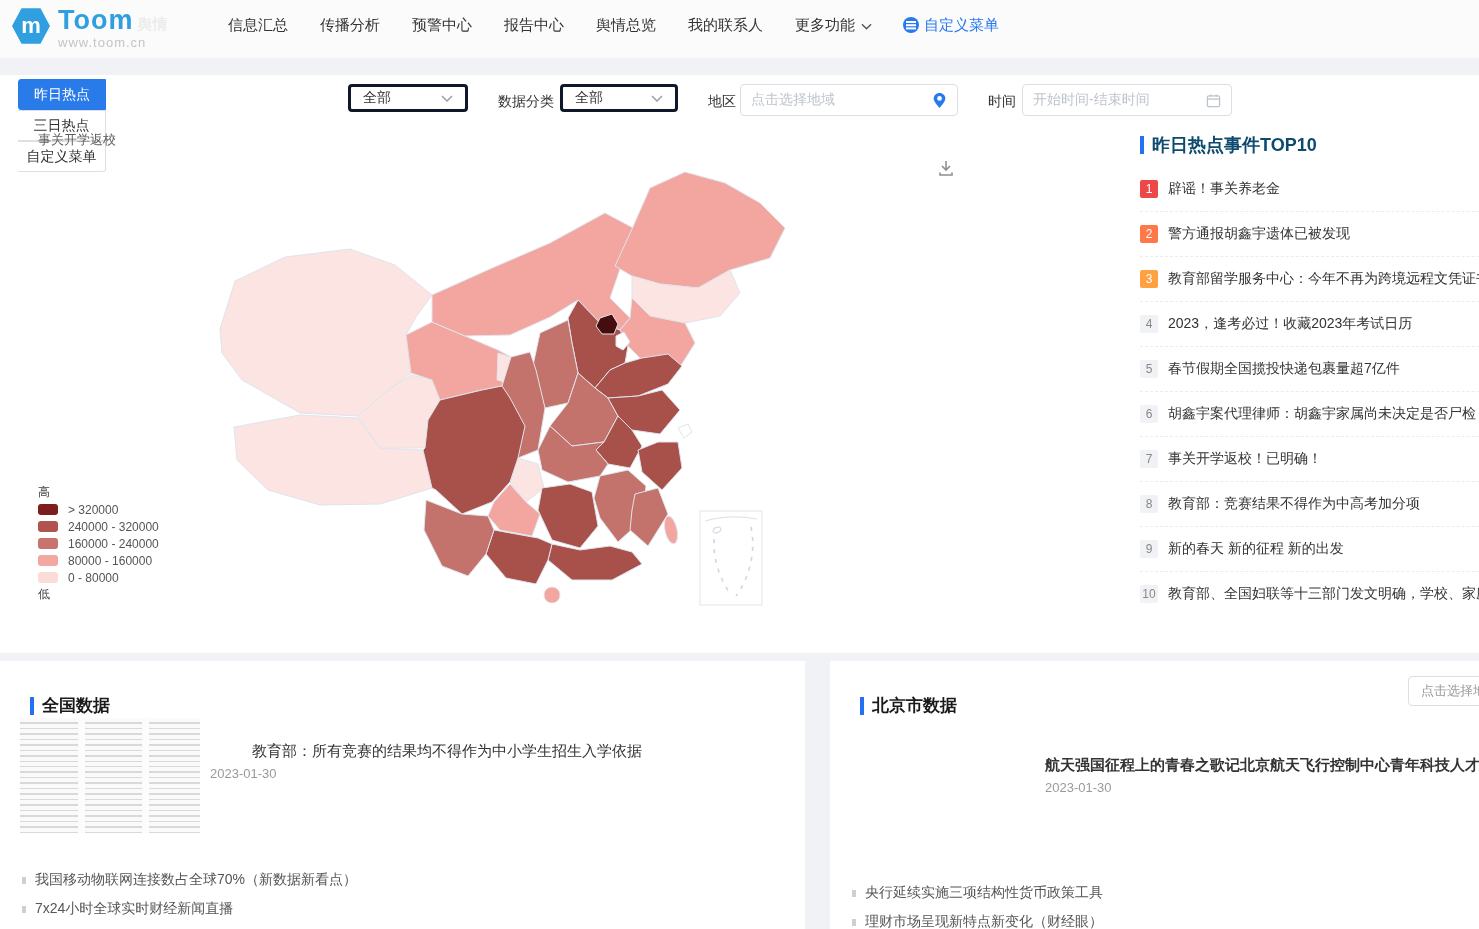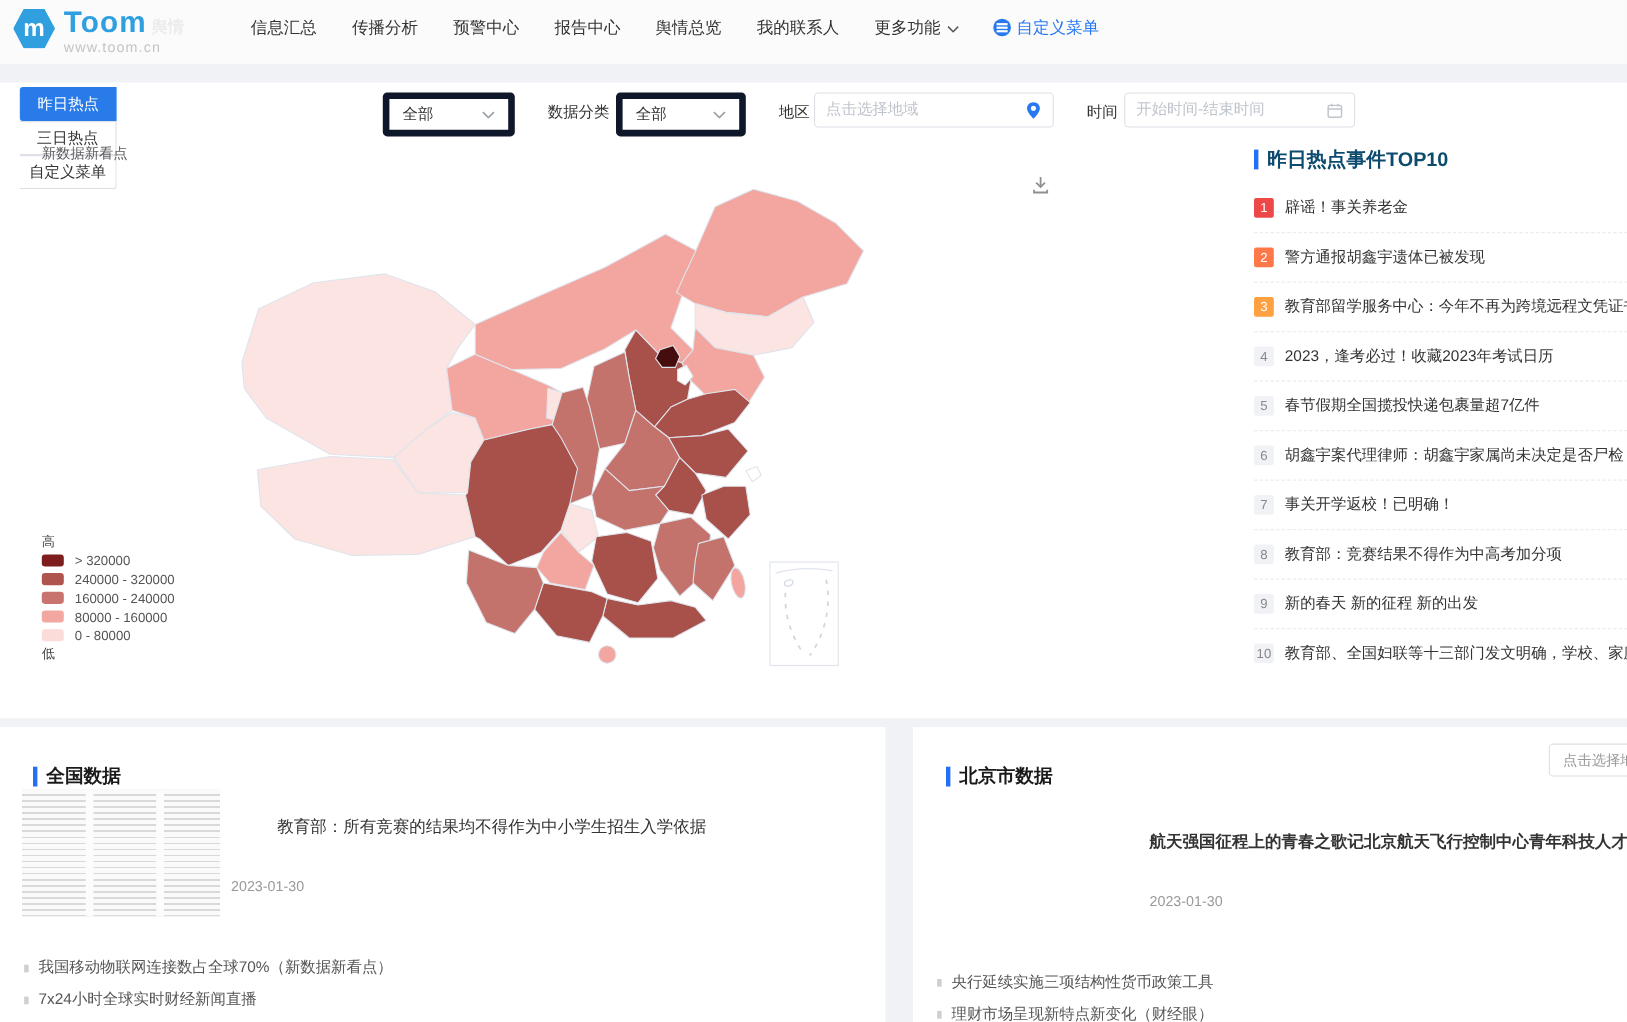--- a/index.html
+++ b/index.html
@@ -29,21 +29,21 @@
   .main-card { position:absolute; left:0; top:75px; width:1479px; height:578px; background:#fff; }
 
   .tabs { position:absolute; left:18px; top:85px; display:flex; }
   .tab { width:88px; height:31px; border:1px solid #dcdfe6; border-left-width:0; background:#fff;
     font-size:14px; color:#333; display:flex; align-items:center; justify-content:center; cursor:pointer; }
   .tab:first-child { border-left-width:1px; border-radius:3px 0 0 3px; }
   .tab:last-child { border-radius:0 3px 3px 0; }
   .tab.active { background:#2a7bea; border-color:#2a7bea; color:#fff; }
 
   .flabel { position:absolute; top:93px; font-size:14px; color:#333; }
-  .fselect { position:absolute; top:84px; height:40px; border:6px solid #0f172a; border-radius:4px; background:#fff;
+  .fselect { position:absolute; top:84px; height:28px; border:3px solid #0f172a; border-radius:4px; background:#fff;
     font-size:14px; color:#333; display:flex; align-items:center; padding:0 12px; cursor:pointer; }
   .fselect .val { flex:1; }
   .finput { position:absolute; top:84px; height:32px; border:1px solid #dcdfe6; border-radius:4px; background:#fff;
     font-size:14px; color:#bfc4cc; display:flex; align-items:center; padding:0 10px; cursor:text; }
   .finput .ph { flex:1; }
 
   .map-title { position:absolute; left:38px; top:131px; font-size:13px; color:#5c5c5c; }
   .dl-icon { position:absolute; left:936px; top:158px; cursor:pointer; }
 
   .legend { position:absolute; left:38px; top:484px; }
@@ -69,21 +69,21 @@
   
   .card { position:absolute; background:#fff; overflow:hidden; }
   .card-left { left:0; top:661px; width:805px; height:268px; }
   .card-right { left:830px; top:661px; width:649px; height:268px; }
   .sec-head { position:absolute; left:30px; top:33px; display:flex; align-items:center; }
   .sec-title { font-size:17px; font-weight:bold; color:#1a1a1a; }
   .thumb { position:absolute; left:20px; top:57px; width:180px; height:115px; background:#fafafa; cursor:pointer;
     background-image:repeating-linear-gradient(#fafafa 0 4px,#d9d9d9 4px 5.5px); }
   .thumb i { position:absolute; top:0; bottom:0; width:7px; background:#fcfcfc; }
   .art-title { position:absolute; font-size:15px; color:#333; white-space:nowrap; cursor:pointer; }
-  .art-date { position:absolute; font-size:13px; color:#9a9a9a;margin-top:32px; }
+  .art-date { position:absolute; font-size:13px; color:#9a9a9a; }
   .news-item { position:absolute; display:flex; align-items:center; font-size:14px; color:#555; cursor:pointer; white-space:nowrap; }
   .bullet { width:4px; height:7px; background:#cfcfcf; margin-right:9px; flex:0 0 4px; }
   .sel-btn { position:absolute; left:578px; top:15px; height:30px; border:1px solid #dcdfe6; border-radius:4px;
     background:#fff; font-size:13px; color:#999; padding:0 12px; display:flex; align-items:center;
     white-space:nowrap; cursor:pointer; }
 </style>
 </head>
 <body>
 
 <div class="header">
@@ -150,21 +150,21 @@
   <div class="finput" style="left:1022px;top:9px;width:210px;">
     <span class="ph">开始时间-结束时间</span>
     <svg width="15" height="15" viewBox="0 0 16 16">
       <rect x="1.5" y="3" width="13" height="11.5" rx="1.5" fill="none" stroke="#bfc4cc" stroke-width="1.4"></rect>
       <line x1="1.5" y1="6.5" x2="14.5" y2="6.5" stroke="#bfc4cc" stroke-width="1.4"></line>
       <line x1="5" y1="1.5" x2="5" y2="4" stroke="#bfc4cc" stroke-width="1.4"></line>
       <line x1="11" y1="1.5" x2="11" y2="4" stroke="#bfc4cc" stroke-width="1.4"></line>
     </svg>
   </div>
 
-  <div class="map-title" style="top:56px;">新数据新看点</div>
+  <div class="map-title" style="top:56px;">事关开学返校</div>
 
   <div class="dl-icon" style="top:83px;">
     <svg width="20" height="20" viewBox="0 0 20 20">
       <path d="M10 3 v8 M6 8 l4 4 4,-4" fill="none" stroke="#8f8f8f" stroke-width="1.6"></path>
       <path d="M4 14.5 v2.5 h12 v-2.5" fill="none" stroke="#8f8f8f" stroke-width="1.6"></path>
     </svg>
   </div>
 
   <svg class="map-svg" style="top:83px;" width="620" height="462" viewBox="0 0 620 460">
     <g stroke="#dfe4ec" stroke-width="1" stroke-linejoin="round">

